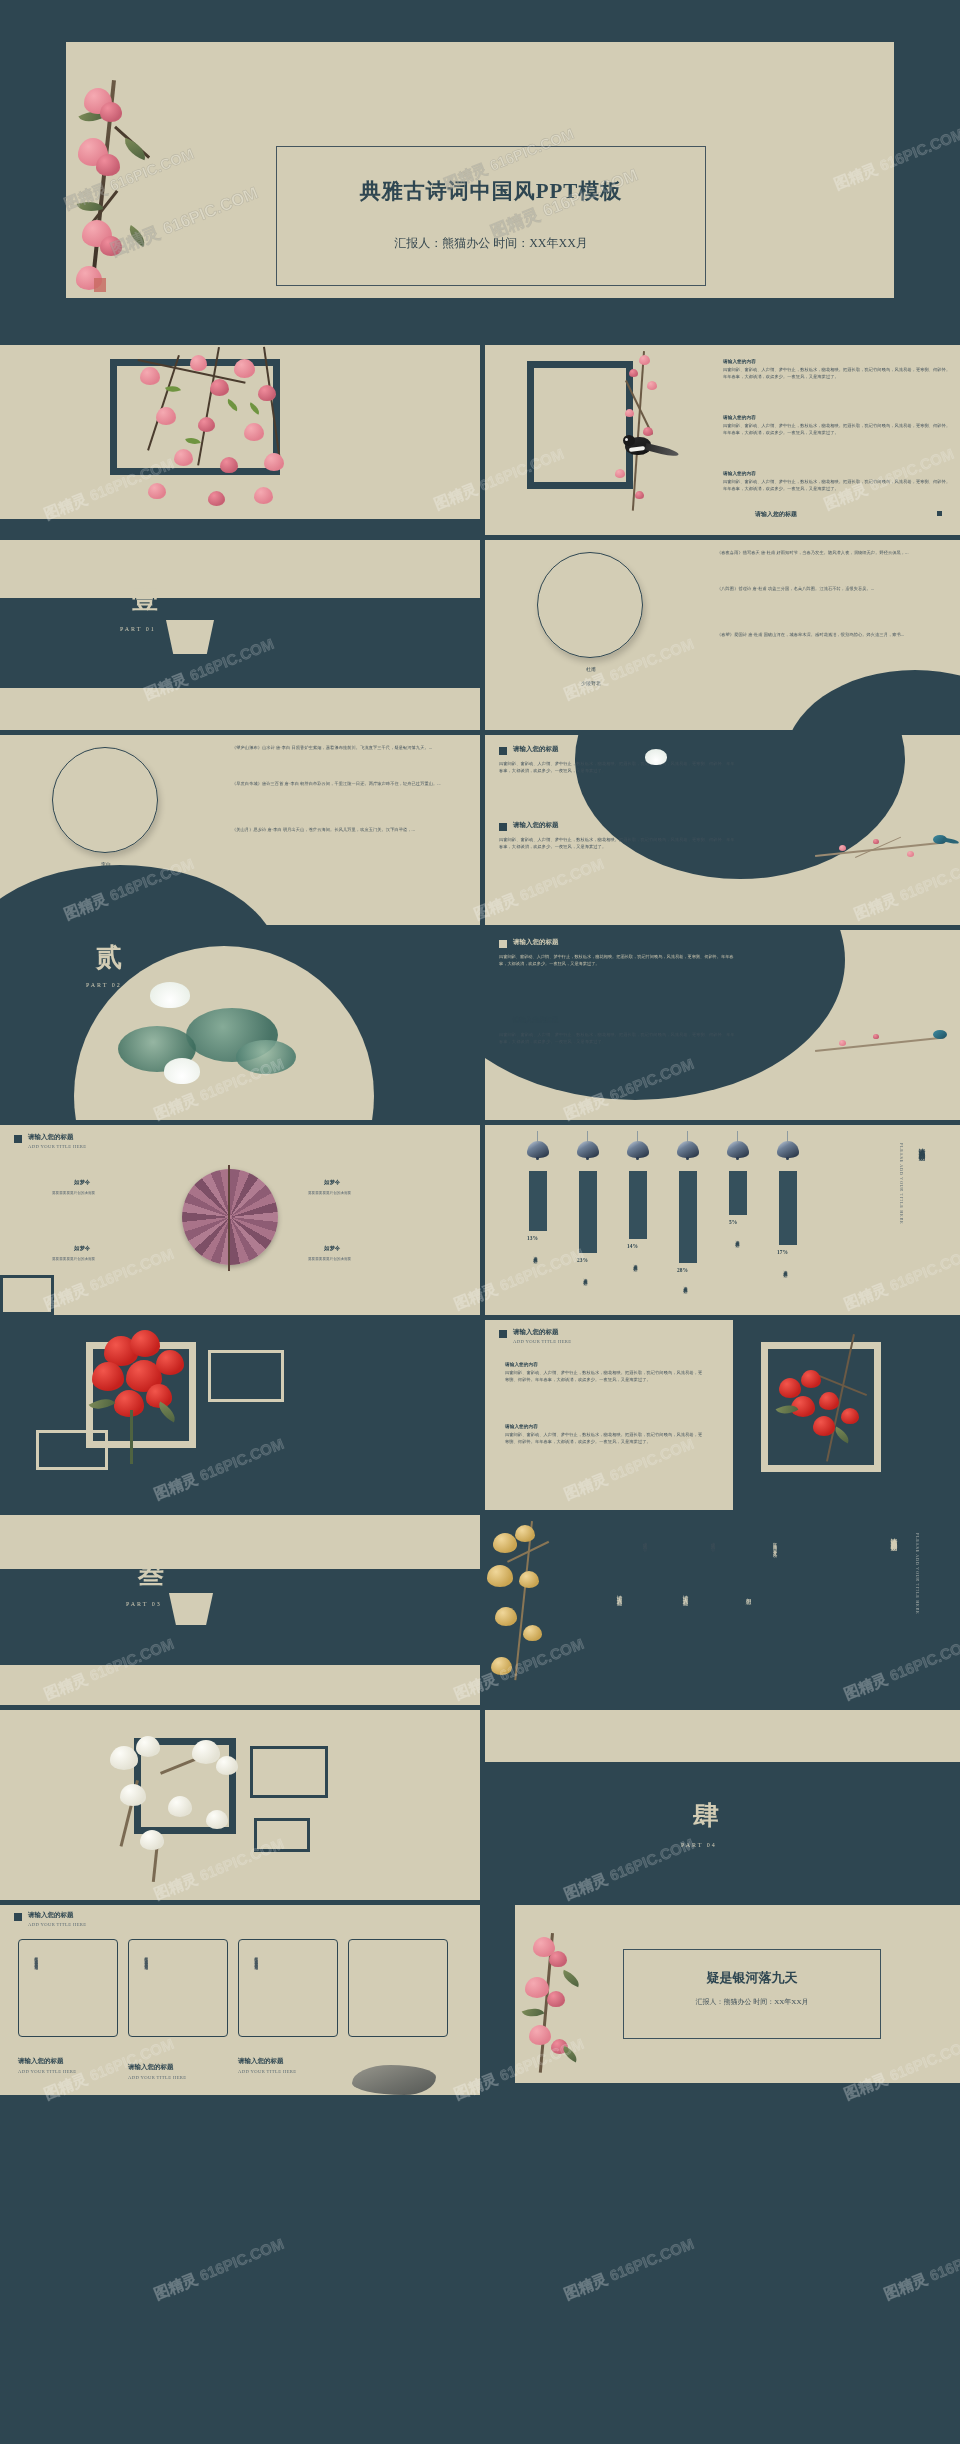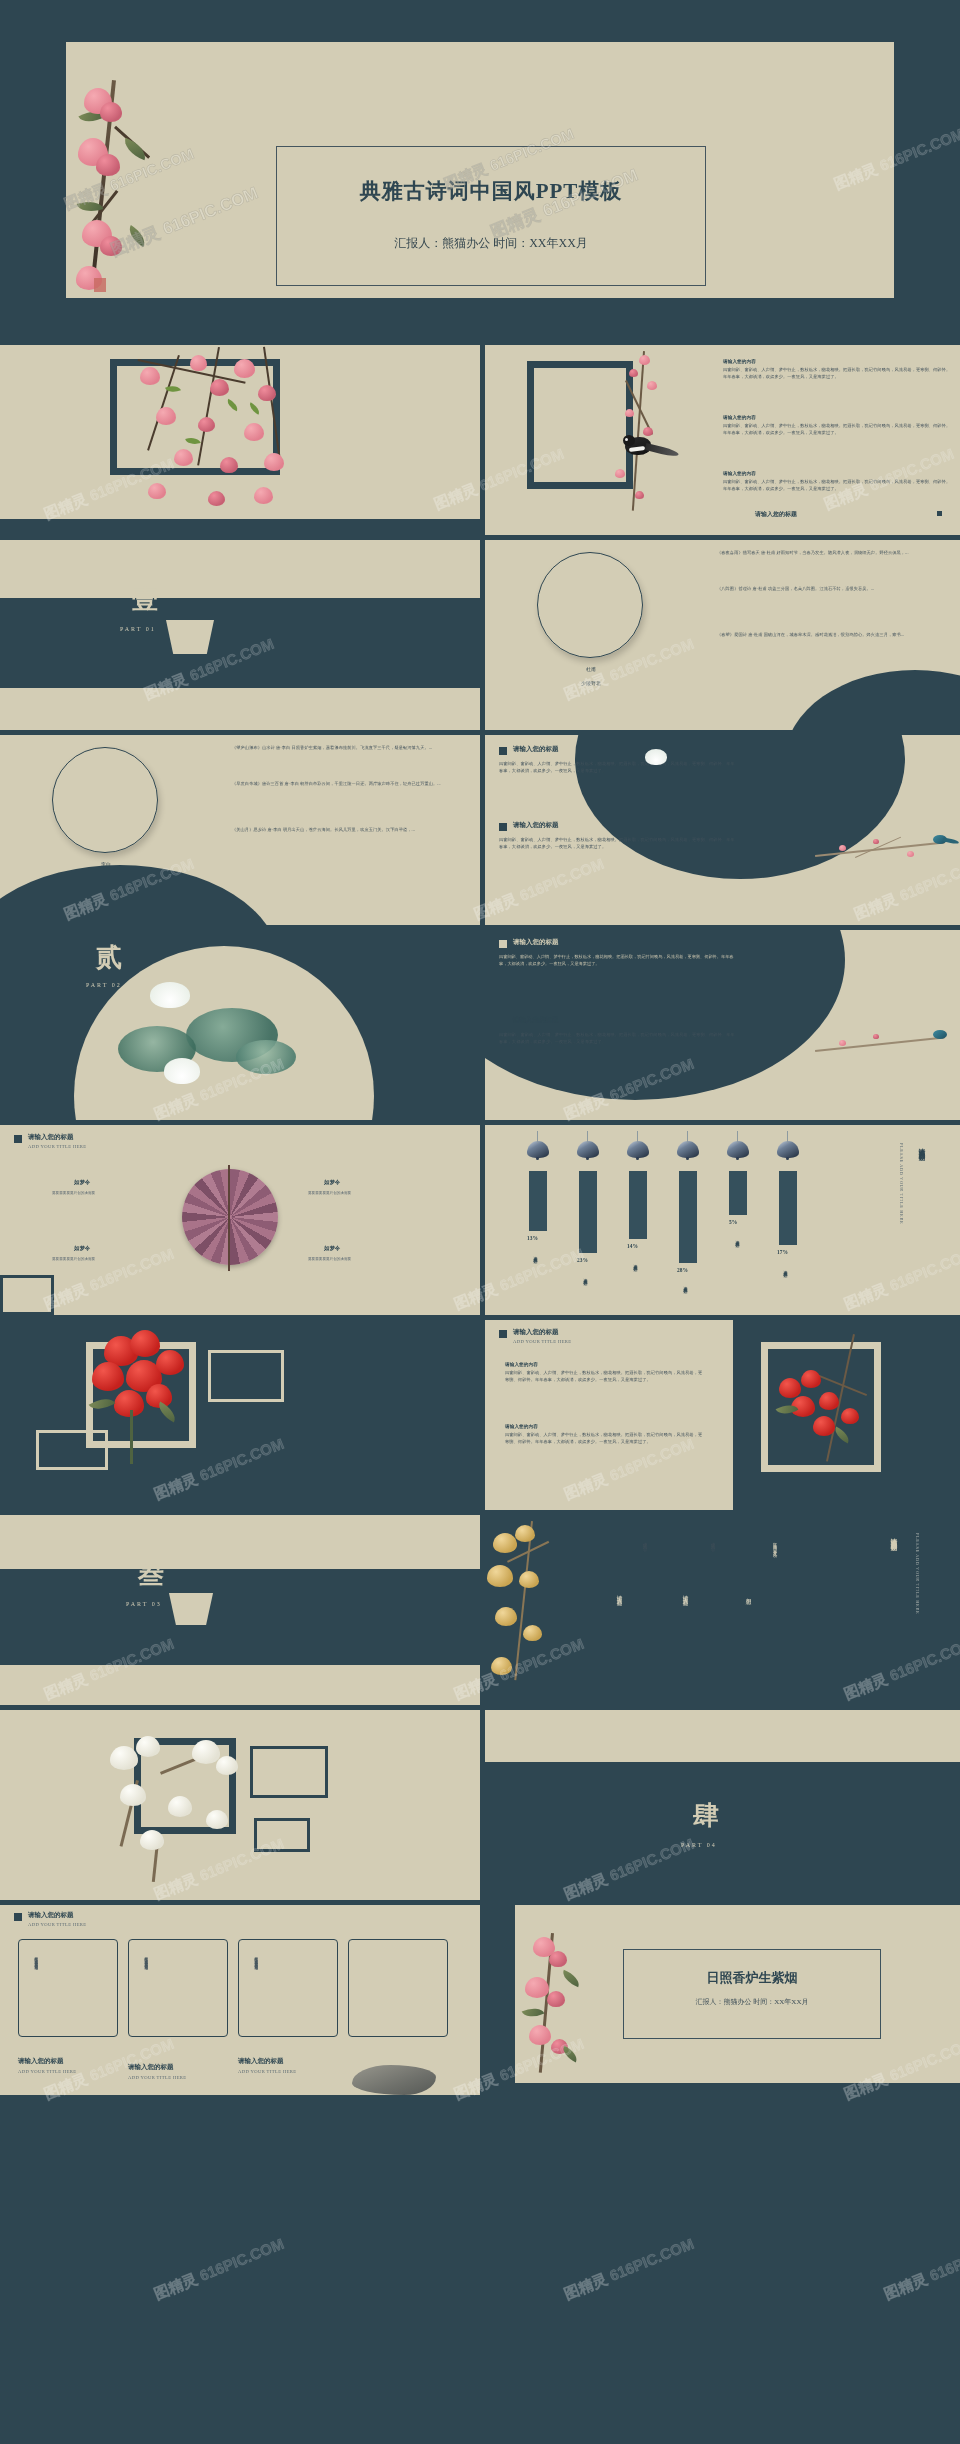--- a/index.html
+++ b/index.html
@@ -574,21 +574,21 @@
 
     <div class="rock" style="left:352px; top:160px; width:84px; height:30px; opacity:.85;"></div>
   </div>
 
   <div class="vsep"></div>
 
   <div class="slide dark" style="width:475px; height:190px;">
     <div style="position:absolute; left:30px; top:0px; width:445px; height:178px; background:#d3cdb5;">
       <div class="oline" style="left:108px; top:44px; width:258px; height:90px;"></div>
       <div style="position:absolute; left:108px; top:64px; width:258px; text-align:center;
-                  font-size:13px; font-weight:bold; color:#2e4651;">日照香炉生紫烟</div>
+                  font-size:13px; font-weight:bold; color:#2e4651;">疑是银河落九天</div>
       <div style="position:absolute; left:108px; top:92px; width:258px; text-align:center;
                   font-size:7px; color:#3c4d57;">汇报人：熊猫办公  时间：XX年XX月</div>
       <div class="branch" style="left:2px; top:28px; width:80px; height:150px;">
         <div class="twig" style="left:34px; top:0; width:3px; height:140px; transform:rotate(5deg); background:#6b5a45;"></div>
         <div class="petal" style="left:16px; top:4px; width:22px; height:20px;"></div>
         <div class="petal deep" style="left:32px; top:18px; width:18px; height:16px;"></div>
         <div class="petal" style="left:8px; top:44px; width:24px; height:21px;"></div>
         <div class="petal deep" style="left:30px; top:58px; width:18px; height:16px;"></div>
         <div class="petal" style="left:12px; top:92px; width:22px; height:20px;"></div>
         <div class="petal deep" style="left:34px; top:106px; width:17px; height:15px;"></div>

